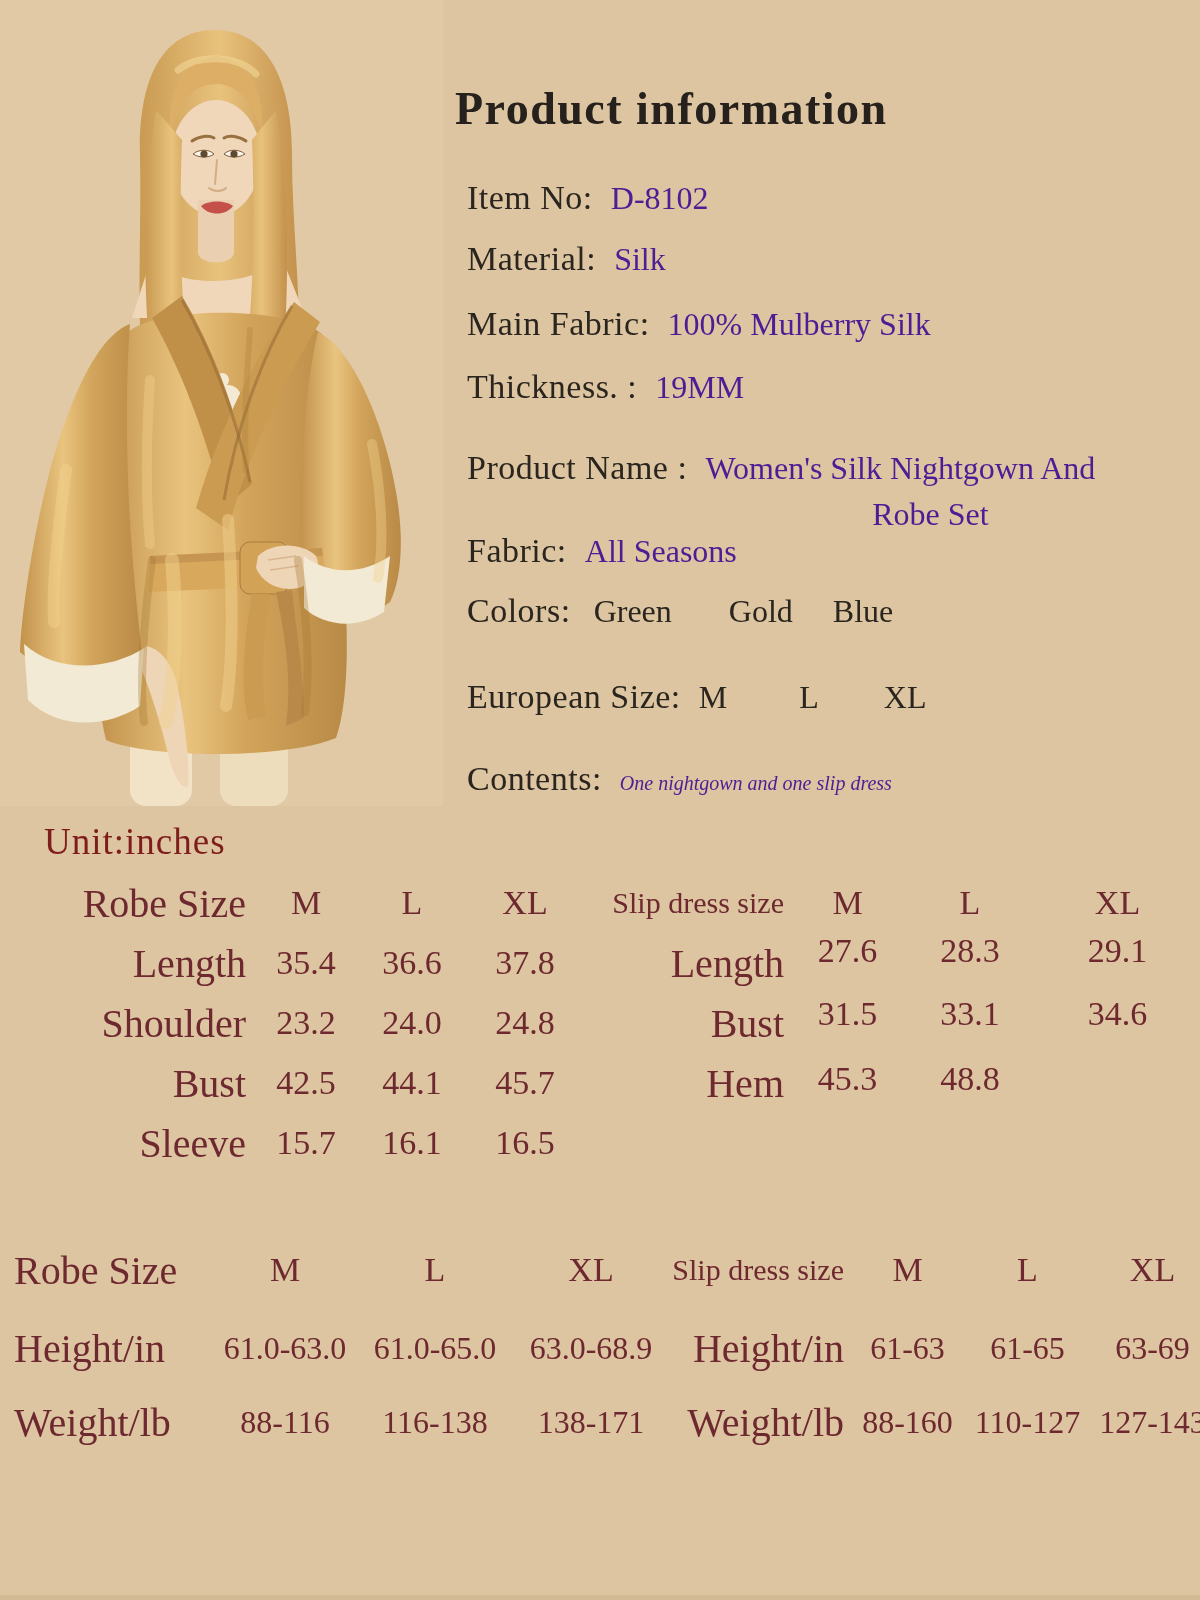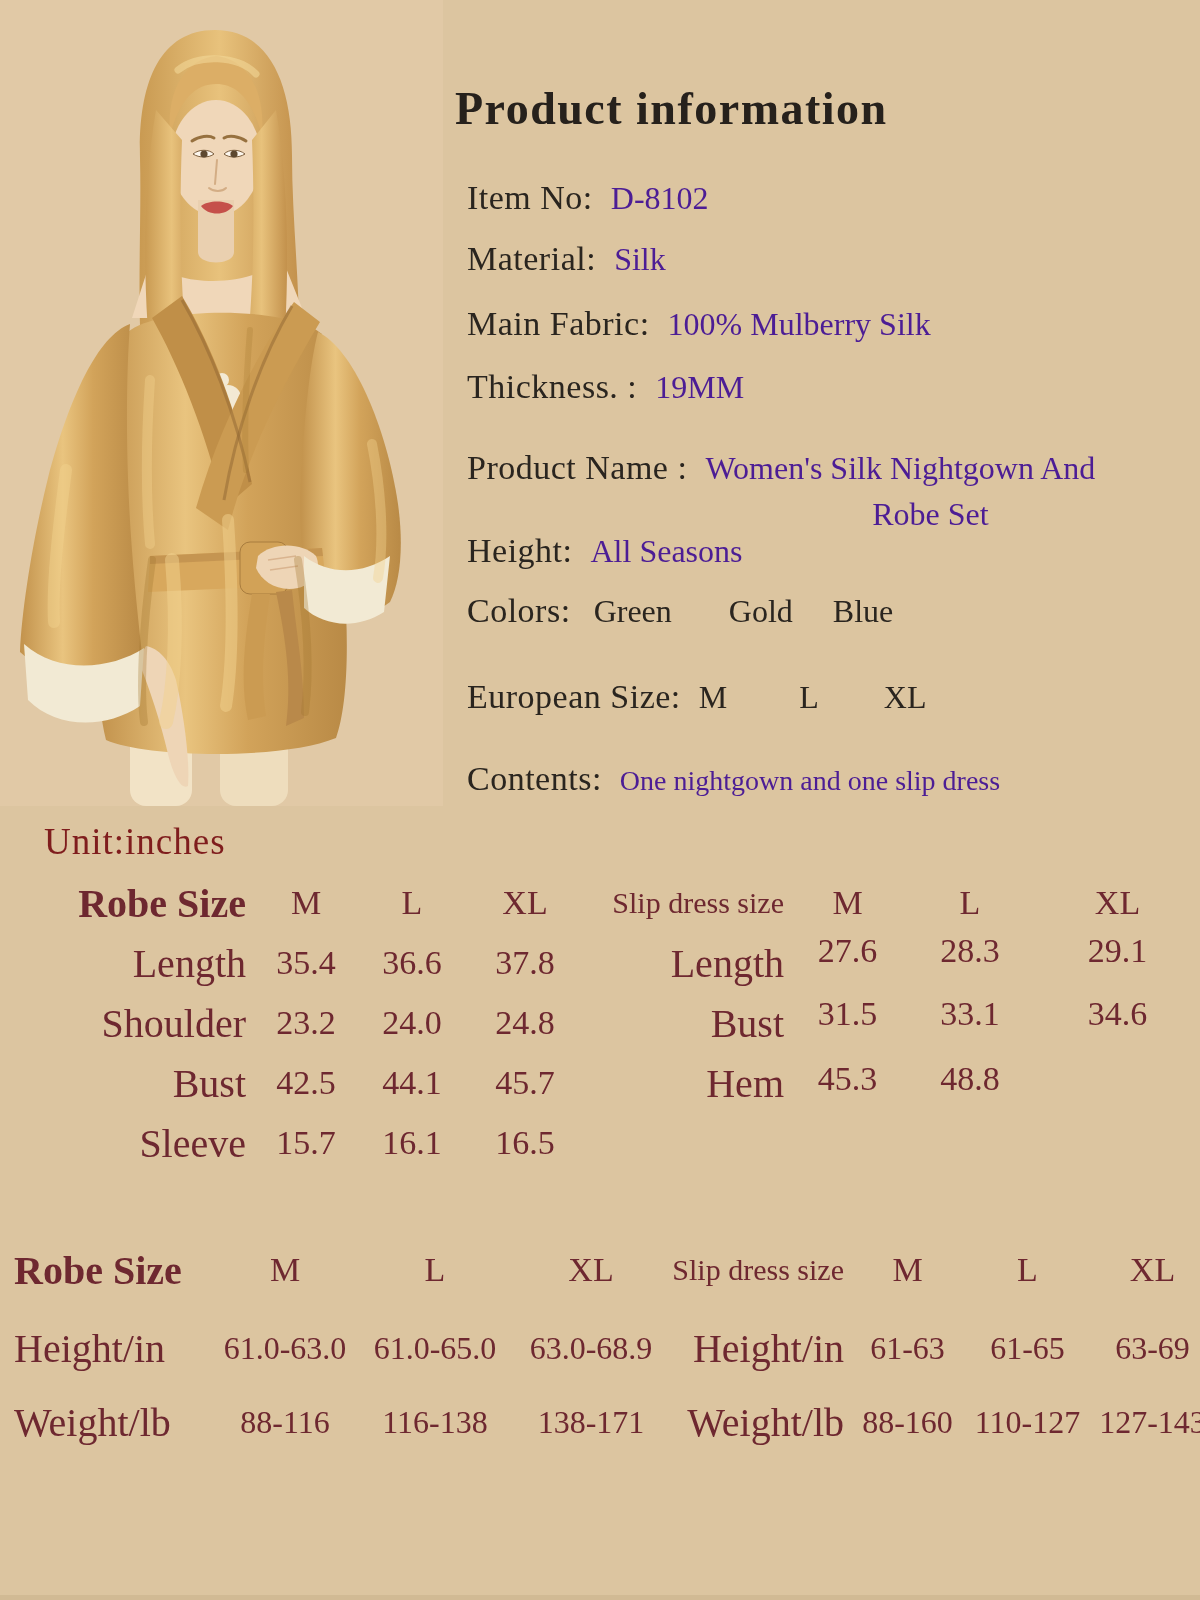--- a/index.html
+++ b/index.html
@@ -28,34 +28,34 @@
   .namewrap{display:inline-block;white-space:normal;width:450px;}
   .nl1{display:block;font-size:32px;}
   .nl2{display:block;font-size:32px;text-align:center;margin-top:9px;}
   .opt{font-size:32px;font-family:Liberation Serif, serif;}
   .opt.c1{margin-left:5px;}
   .opt.c2{margin-left:57px;}
   .opt.c3{margin-left:40px;}
   .opt.s1{margin-left:0px;}
   .opt.s2{margin-left:72px;}
   .opt.s3{margin-left:65px;}
-  .ival.small{font-size:28px;}
+  .ival.small{font-size:20px;font-style:italic;}
   
   .unit-note{
     position:absolute;left:44px;top:820px;
     font-size:37px;color:#7f1d1d;letter-spacing:1px;
   }
   .mtbl{
     position:absolute;display:grid;grid-auto-rows:60px;
     color:#6e2830;
   }
   .cell{display:flex;align-items:center;justify-content:center;white-space:nowrap;}
   .cell.lbl{justify-content:flex-end;padding-right:6px;}
   .cell.llbl{justify-content:flex-start;}
-  .hdr{font-size:40px;font-weight:bold;}
+  .hdr{font-size:40px;}
   .hdr-sm{font-size:30px;}
   .rowlbl{font-size:40px;}
   .val{font-size:34px;}
   .bval{font-size:32px;}
   .colhdr{font-size:34px;}
   .raise12{transform:translateY(-12px);}
   .raise9{transform:translateY(-9px);}
   .raise4{transform:translateY(-4px);}
   .brow{
     position:absolute;display:grid;height:60px;align-items:center;
@@ -178,21 +178,21 @@
   <span class="ival">19MM</span>
 </div>
 <div class="irow" style="top:448px">
   <span class="ilbl">Product Name :</span>
   <span class="ival namewrap">
     <span class="nl1">Women's Silk Nightgown And</span>
     <span class="nl2">Robe Set</span>
   </span>
 </div>
 <div class="irow" style="top:531px">
-  <span class="ilbl">Height:</span>
+  <span class="ilbl">Fabric:</span>
   <span class="ival">All Seasons</span>
 </div>
 <div class="irow" style="top:591px">
   <span class="ilbl">Colors:</span>
   <span class="opt c1">Green</span>
   <span class="opt c2">Gold</span>
   <span class="opt c3">Blue</span>
 </div>
 <div class="irow" style="top:677px">
   <span class="ilbl">European Size:</span>

